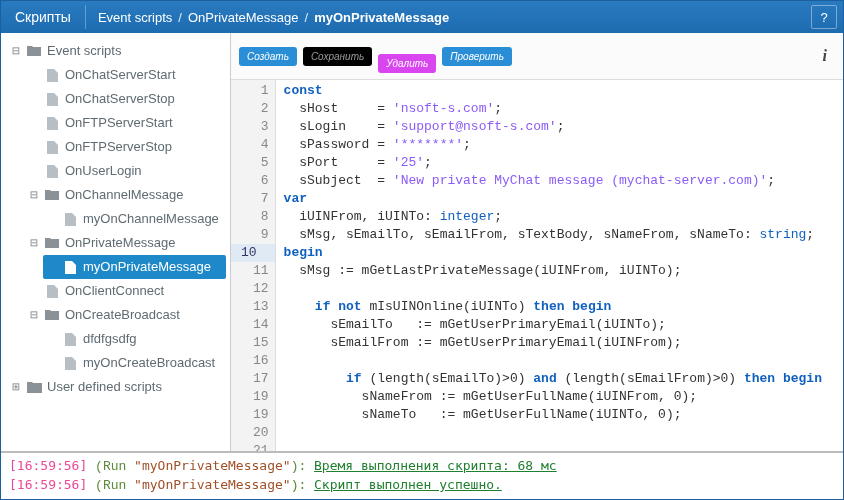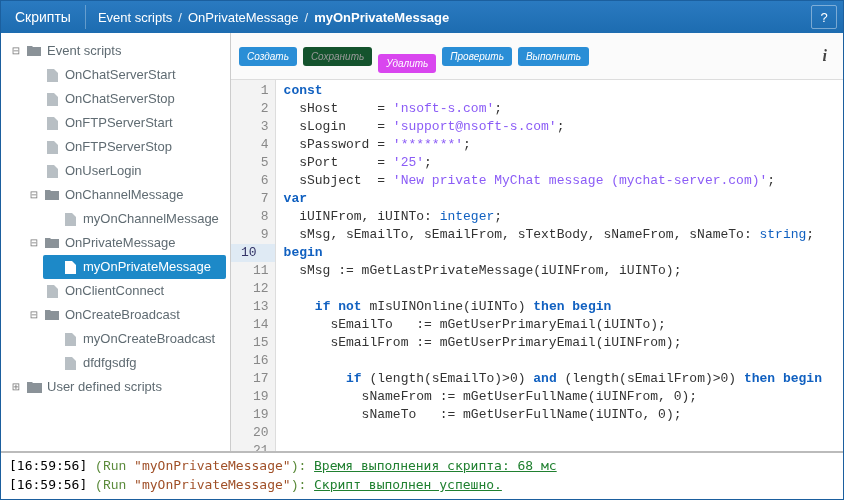--- a/index.html
+++ b/index.html
@@ -20,35 +20,35 @@
 .node { display: flex; align-items: center; gap: 5px; padding: 1px 4px; cursor: pointer; border-radius: 2px; white-space: nowrap; }
 .node .tog { width: 10px; display: inline-flex; justify-content: center; font-size: 10px; color: #777; }
 .node .ico { width: 16px; display: inline-flex; justify-content: center; }
 .node.selected { background: #1d89c8; color: #fff; }
 .folder-ico svg { fill: #8a9298; }
 .file-ico svg { fill: #b8bfc4; }
 .main { flex: 1; display: flex; flex-direction: column; overflow: hidden; }
 .toolbar { display: flex; align-items: center; gap: 6px; padding: 6px 8px; border-bottom: 1px solid #ddd; background: #fbfbfb; }
 .btn { border: none; padding: 4px 8px; border-radius: 3px; font-size: 10px; color: #fff; cursor: pointer; font-family: inherit; font-style: italic; }
 .btn-blue { background: #2a8ed6; }
-.btn-grey { background: #14532d; color: #9a9a9a; }
+.btn-grey { background: #000000; color: #9a9a9a; }
 .btn-red { background: #d946ef; margin-top: 15px; }
 .info-ico { margin-left: auto; font-family: Georgia, serif; font-style: italic; font-weight: bold; color: #444; font-size: 16px; padding: 0 8px; cursor: pointer; }
 .editor { flex: 1; display: flex; overflow: hidden; font-family: Consolas, "Courier New", monospace; font-size: 13px; line-height: 18px; }
 .gutter { background: #f3f3f3; border-right: 1px solid #ddd; padding: 2px 6px 2px 10px; text-align: right; color: #888; user-select: none; }
 .gutter .ln { height: 18px; }
 .gutter .ln.hl { background: #dfeaf4; color: #336; margin: 0 -6px 0 -10px; padding: 0 18px 0 10px; }
 .code { flex: 1; padding: 2px 8px; overflow: auto; white-space: pre; color: #333; }
 .code .line { height: 18px; }
 .kw { color: #1060c0; font-weight: 600; }
 .ty { color: #1060c0; }
 .st { color: #8b5cf6; }
 .num { color: #333; }
 .console { height: 48px; border-top: 2px solid #bbb; background: #fff; font-family: Consolas, monospace; font-size: 13px; padding: 4px 8px; overflow: auto; white-space: pre; line-height: 18px; }
-.console .ts { color: #000000; }
+.console .ts { color: #ec4899; }
 .console .rn { color: #5a8a3a; font-family: Liberation Mono, monospace; }
 .console .rnq { color: #a05028; }
 .console .msg1 { color: #208030; text-decoration: underline; }
 </style>
 </head>
 <body>
 
 <div class="app">
   <div class="titlebar">
     <div class="title">Скрипты</div>
@@ -204,32 +204,32 @@
                   </div>
                 <ul>
                   <li>
                       <div class="node">
                         <span class="tog"></span>
                         <span class="ico file-ico">
                           <svg width="11" height="13" viewBox="0 0 11 13">
                             <path d="M0 0h7l4 4v9H0z"></path>
                           </svg>
                         </span>
-                        <span>myOnCreateBroadcast</span>
+                        <span>dfdfgsdfg</span>
                       </div>
                     </li>
                   <li>
                       <div class="node">
                         <span class="tog"></span>
                         <span class="ico file-ico">
                           <svg width="11" height="13" viewBox="0 0 11 13">
                             <path d="M0 0h7l4 4v9H0z"></path>
                           </svg>
                         </span>
-                        <span>dfdfgsdfg</span>
+                        <span>myOnCreateBroadcast</span>
                       </div>
                     </li>
                 </ul>
               </li>
             </ul>
           </li>
           <li>
               <div class="node">
                 <span class="tog">⊞</span>
                 <span class="ico folder-ico">
@@ -243,21 +243,20 @@
         </ul>
       </div>
     </div>
 
     <div class="main">
       <div class="toolbar">
         <button class="btn btn-blue">Создать</button>
         <button class="btn btn-grey">Сохранить</button>
         <button class="btn btn-red">Удалить</button>
         <button class="btn btn-blue">Проверить</button>
-        <button class="btn btn-blue">Выполнить</button>
         <span class="info-ico">i</span>
       </div>
       <div class="editor">
         <div class="gutter" id="gutter">
             <div class="ln">1</div>
             <div class="ln">2</div>
             <div class="ln">3</div>
             <div class="ln">4</div>
             <div class="ln">5</div>
             <div class="ln">6</div>

